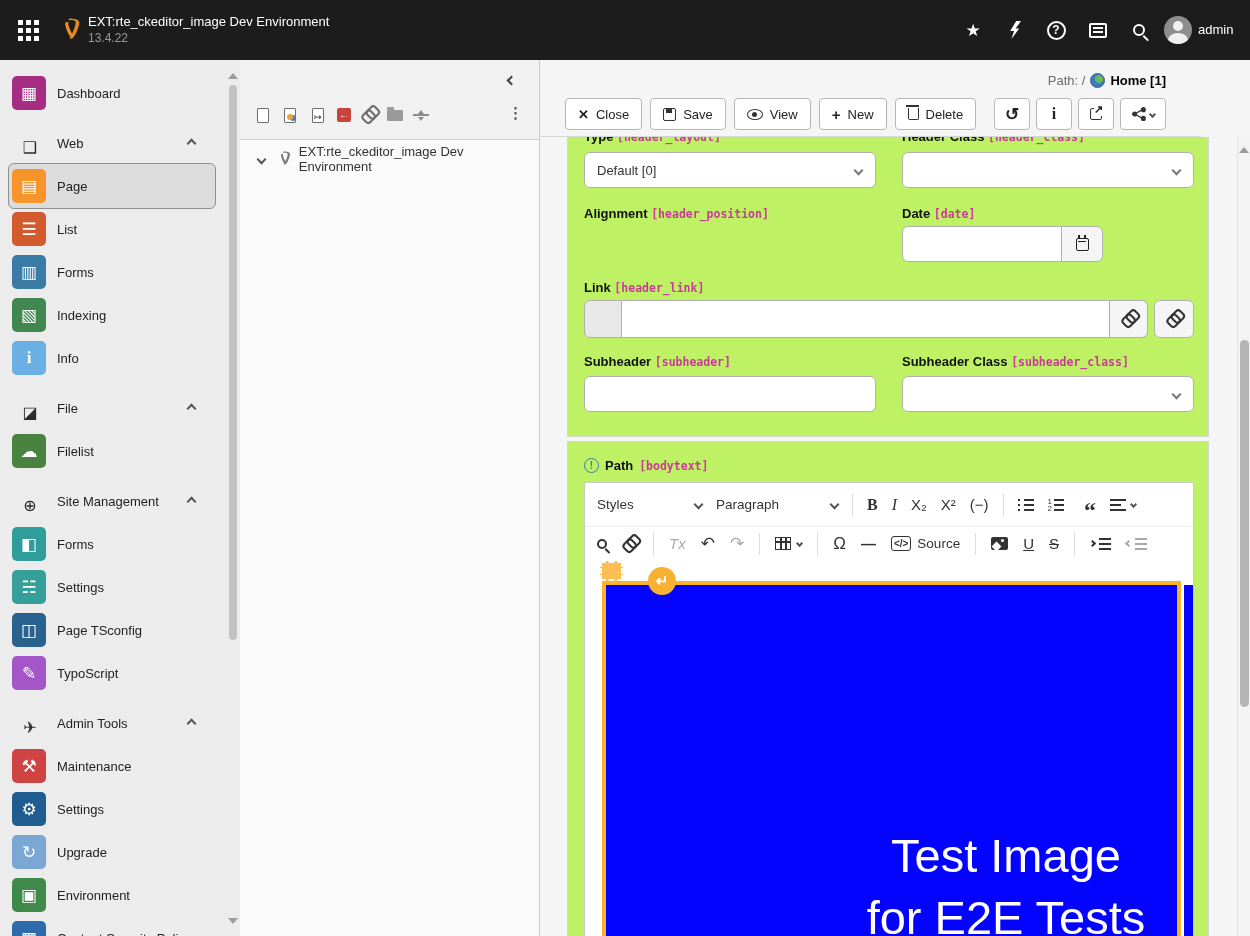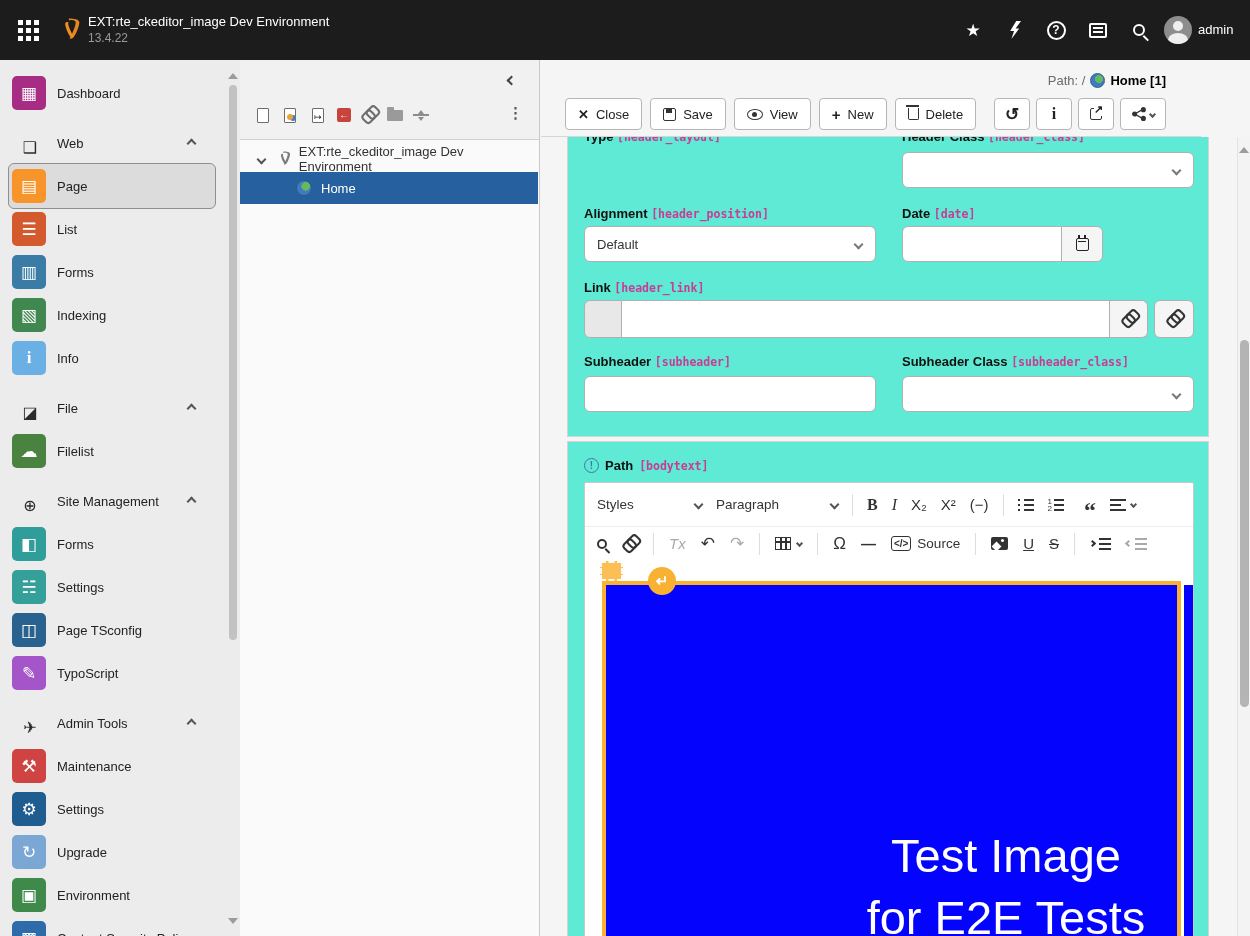--- a/index.html
+++ b/index.html
@@ -93,21 +93,21 @@
   .i-floppy::before { content:""; position:absolute; left:2px; top:0; width:6px; height:4px; background:#333; }
   .i-eye { display:inline-block; width:16px; height:11px; border:1.5px solid #333; border-radius:50%; position:relative; }
   .i-eye::before { content:""; position:absolute; left:4px; top:2px; width:5px; height:5px; border-radius:50%; background:#333; }
   .i-plus { font-size:15px; font-weight:bold; }
   .i-trash { display:inline-block; width:11px; height:12px; border:1.5px solid #333; border-top:none; border-radius:0 0 2px 2px; position:relative; }
   .i-trash::before { content:""; position:absolute; left:-3px; top:-3px; width:13px; height:1.5px; background:#333; }
   .i-ext { display:inline-block; width:12px; height:12px; border:1.5px solid #333; border-radius:2px; position:relative; }
   .i-ext::before { content:"↗"; position:absolute; left:3px; top:-6px; font-size:11px; background:#fff; font-weight:bold; }
 
   .scrollarea { position:absolute; left:0; top:77px; width:696px; height:799px; overflow:hidden; }
-  .card { position:absolute; left:26px; width:642px; background:#5eead4; border:1px solid #d4d4d4; }
+  .card { position:absolute; left:26px; width:642px; background:#bef264; border:1px solid #d4d4d4; }
   .card1 { top:-27px; height:327px; }
   .card2 { top:304px; height:540px; }
   .flabel { position:absolute; font-size:13px; font-weight:bold; color:#111; white-space:nowrap; }
   .ftag { font-family:"DejaVu Sans Mono", monospace; font-weight:bold; font-size:11.5px; color:#c83c96; }
   .select, .tinput { position:absolute; height:36px; background:#fff; border:1px solid #b0b0b0; border-radius:6px;
     display:flex; align-items:center; padding:0 12px; font-size:13px; color:#333; }
   .select .chev { position:absolute; right:13px; border-color:#777; }
   .datebtn { position:absolute; height:36px; width:42px; background:#f5f5f5; border:1px solid #b0b0b0; border-radius:0 6px 6px 0; display:flex; align-items:center; justify-content:center; }
   .i-cal { display:inline-block; width:13px; height:13px; border:1.5px solid #222; border-radius:2px; position:relative; }
   .i-cal::before { content:""; position:absolute; left:1px; top:-4px; width:2px; height:3px; background:#222; box-shadow:6px 0 #222; }
@@ -326,24 +326,20 @@
       <span class="kebab">⋮</span>
     </div>
     <div class="tree-row" style="top:84px">
       <span class="chev down" style="margin-left:18px;border-color:#555"></span>
       <svg class="t3logo-sm" width="17" height="18" viewBox="0 0 26 28" style="margin-left:10px">
         <path d="M10.6 5.9c-1 .3-1.4 1-1.4 2.2 0 3.4 4.1 13.6 6.9 13.6.7 0 1.3-.4 1.7-1-2.4-3.9-5.6-10.7-5.6-13.3 0-.7.1-1.2.4-1.5z"></path>
         <path d="M12.9 2.5c4.9 0 10.4.8 10.4 3.8 0 4.4-4.5 16.4-8.3 16.4-.5 0-1-.2-1.5-.5 2.9-4.2 6.2-12.4 6.2-15.4 0-1.9-1.3-2.7-3.8-2.7-1.1 0-2.1.1-3 .4z"></path>
       </svg>
       <span style="margin-left:7px">EXT:rte_ckeditor_image Dev Environment</span>
     </div>
-    <div class="tree-row row-home" style="top:112px">
-      <span class="globe" style="margin-left:56px"></span>
-      <span style="margin-left:9px">Home</span>
-    </div>
   </div>
 
   <div class="main">
     <div class="docheader">
       <div class="path">
         <span class="pfx">Path: /</span>
         <span class="globe" style="width:15px;height:15px"></span>
         <span class="pg">Home [1]</span>
       </div>
       <div class="btnrow">
@@ -390,31 +386,31 @@
             </svg>
           <span class="chev down" style="border-color:#555;width:5px;height:5px"></span>
         </button>
       </div>
     </div>
 
     <div class="scrollarea">
 
       <div class="card card1">
         <div class="flabel" style="left:16px;top:18px"><span>Type</span> <span class="ftag">[header_layout]</span></div>
+        <div class="select" style="left:16px;top:41px;width:292px">
+            <span>Default [0]</span>
+            <span class="chev down"></span>
+          </div>
         <div class="flabel" style="left:334px;top:18px"><span>Header Class</span> <span class="ftag">[header_class]</span></div>
         <div class="select" style="left:334px;top:41px;width:292px">
             <span></span>
             <span class="chev down"></span>
           </div>
 
         <div class="flabel" style="left:16px;top:95px"><span>Alignment</span> <span class="ftag">[header_position]</span></div>
-        <div class="select" style="left:16px;top:115px;width:292px">
-            <span>Default</span>
-            <span class="chev down"></span>
-          </div>
         <div class="flabel" style="left:334px;top:95px"><span>Date</span> <span class="ftag">[date]</span></div>
         <div class="tinput" style="left:334px;top:115px;width:160px;border-radius:6px 0 0 6px">
             <span></span>
           </div>
         <div class="datebtn" style="left:493px;top:115px">
             <span class="i-cal"></span>
           </div>
 
         <div class="flabel" style="left:16px;top:169px"><span>Link</span> <span class="ftag">[header_link]</span></div>
         <div class="lprefix" style="left:16px;top:189px"></div>

